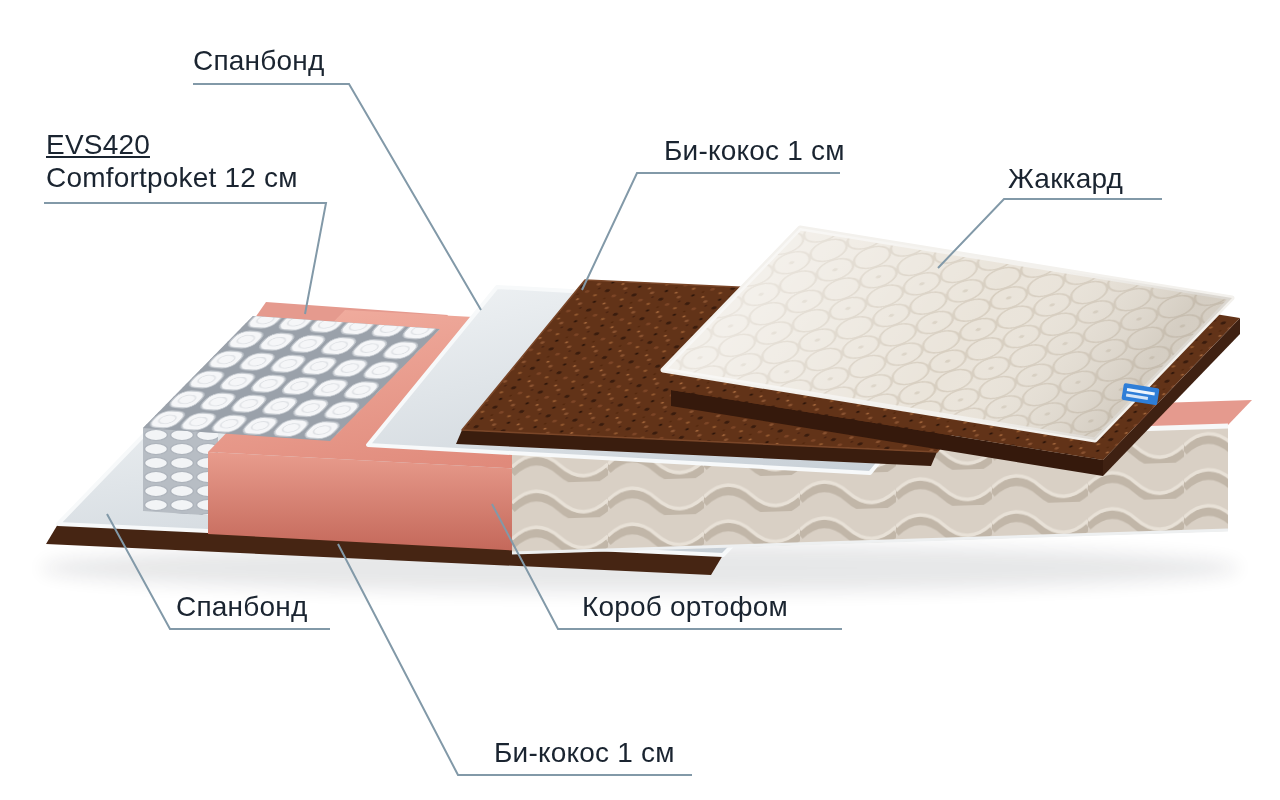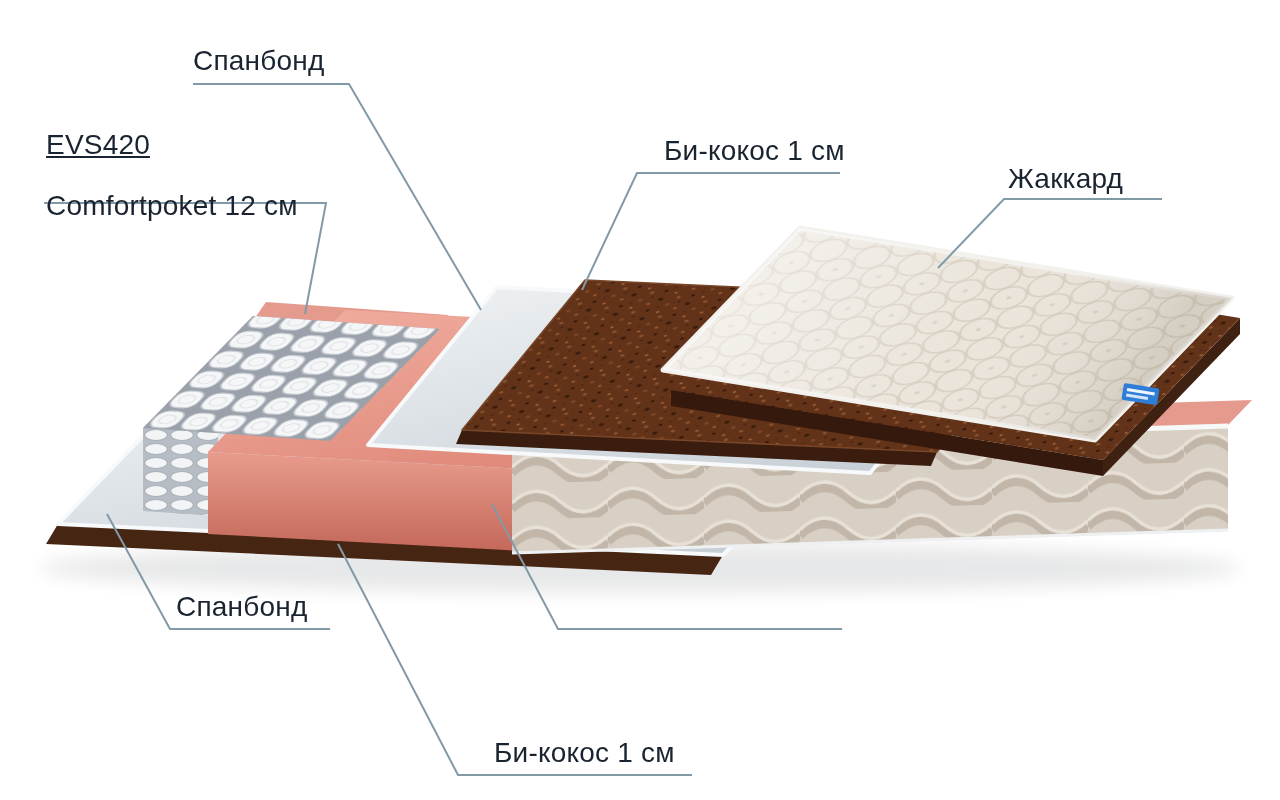--- a/index.html
+++ b/index.html
@@ -130,19 +130,20 @@
     <polyline points="582,290 637,173 840,173"></polyline>
     <polyline points="938,268 1004,199 1162,199"></polyline>
     <polyline points="107,514 170,629 330,629"></polyline>
     <polyline points="492,504 558,629 842,629"></polyline>
     <polyline points="338,544 458,775 692,775"></polyline>
   </g>
 </svg>
 
 <div class="lbl" style="left:193px;top:44px;">Спанбонд</div>
 <div class="lbl" style="left:46px;top:128px;text-decoration:underline;">EVS420</div>
-<div class="lbl" style="left:46px;top:161px;margin-top:28px;">Comfortpoket 12 см</div>
+<div class="lbl" style="left:46px;top:161px;">Comfortpoket 12 см</div>
 <div class="lbl" style="left:664px;top:134px;">Би-кокос 1 см</div>
 <div class="lbl" style="left:1008px;top:162px;">Жаккард</div>
 <div class="lbl" style="left:176px;top:590px;">Спанбонд</div>
+<div class="lbl" style="left:582px;top:590px;">Короб ортофом</div>
 <div class="lbl" style="left:494px;top:736px;">Би-кокос 1 см</div>
 
 </div>
 
 </body></html>

